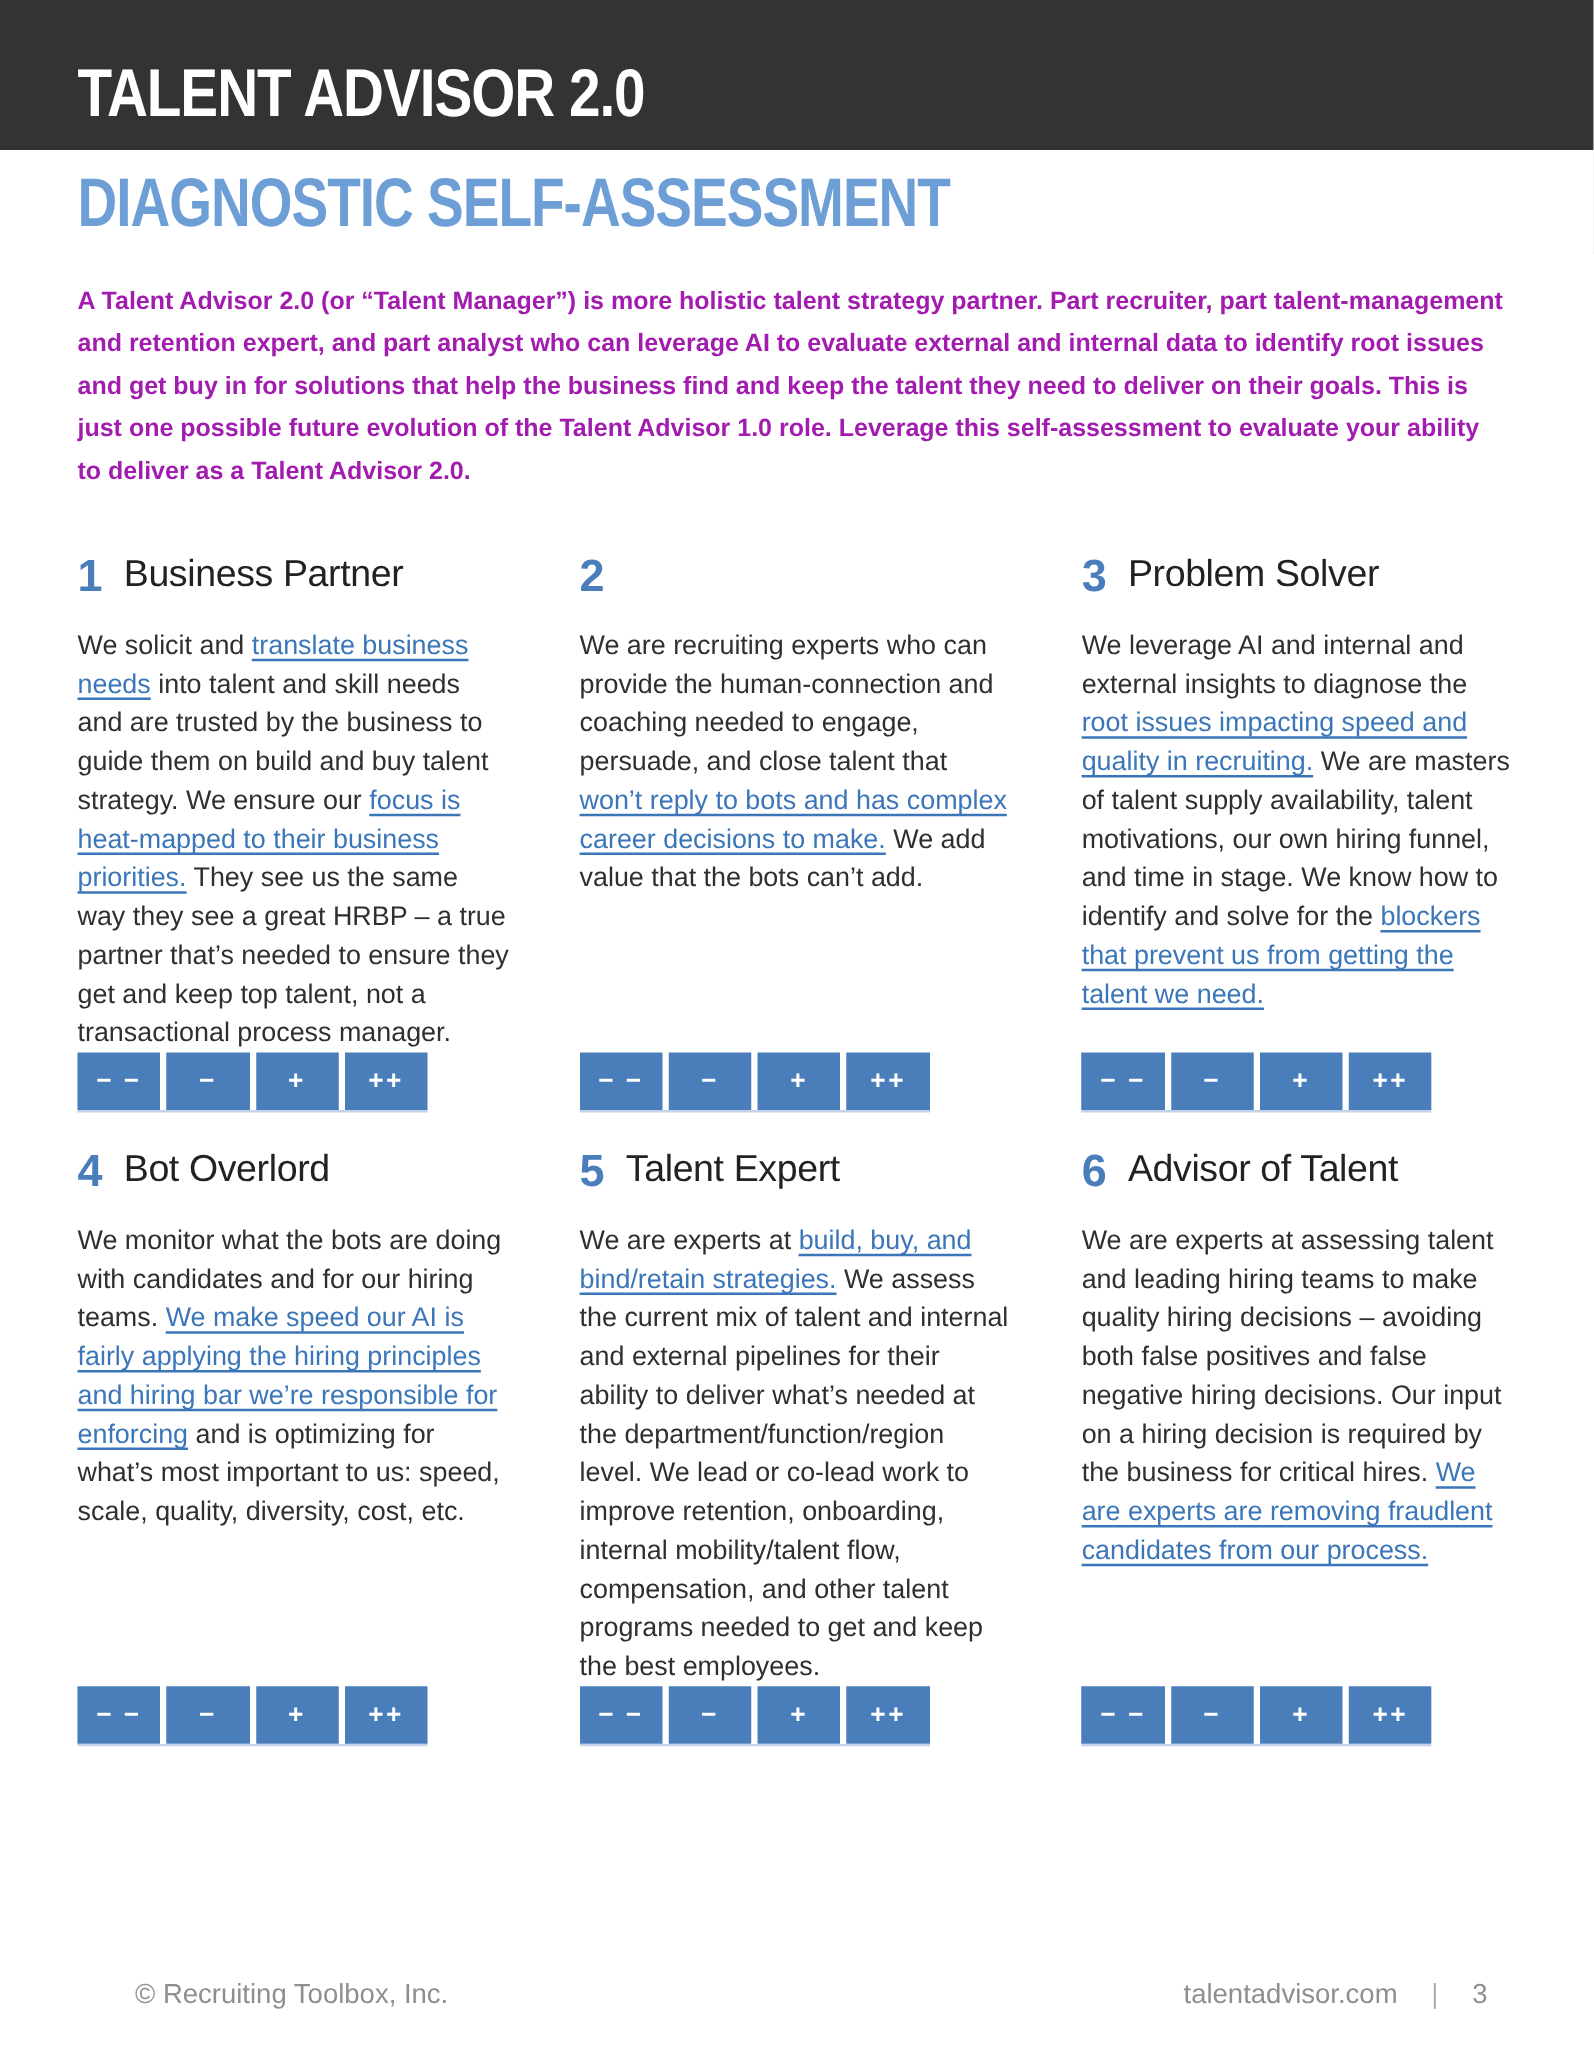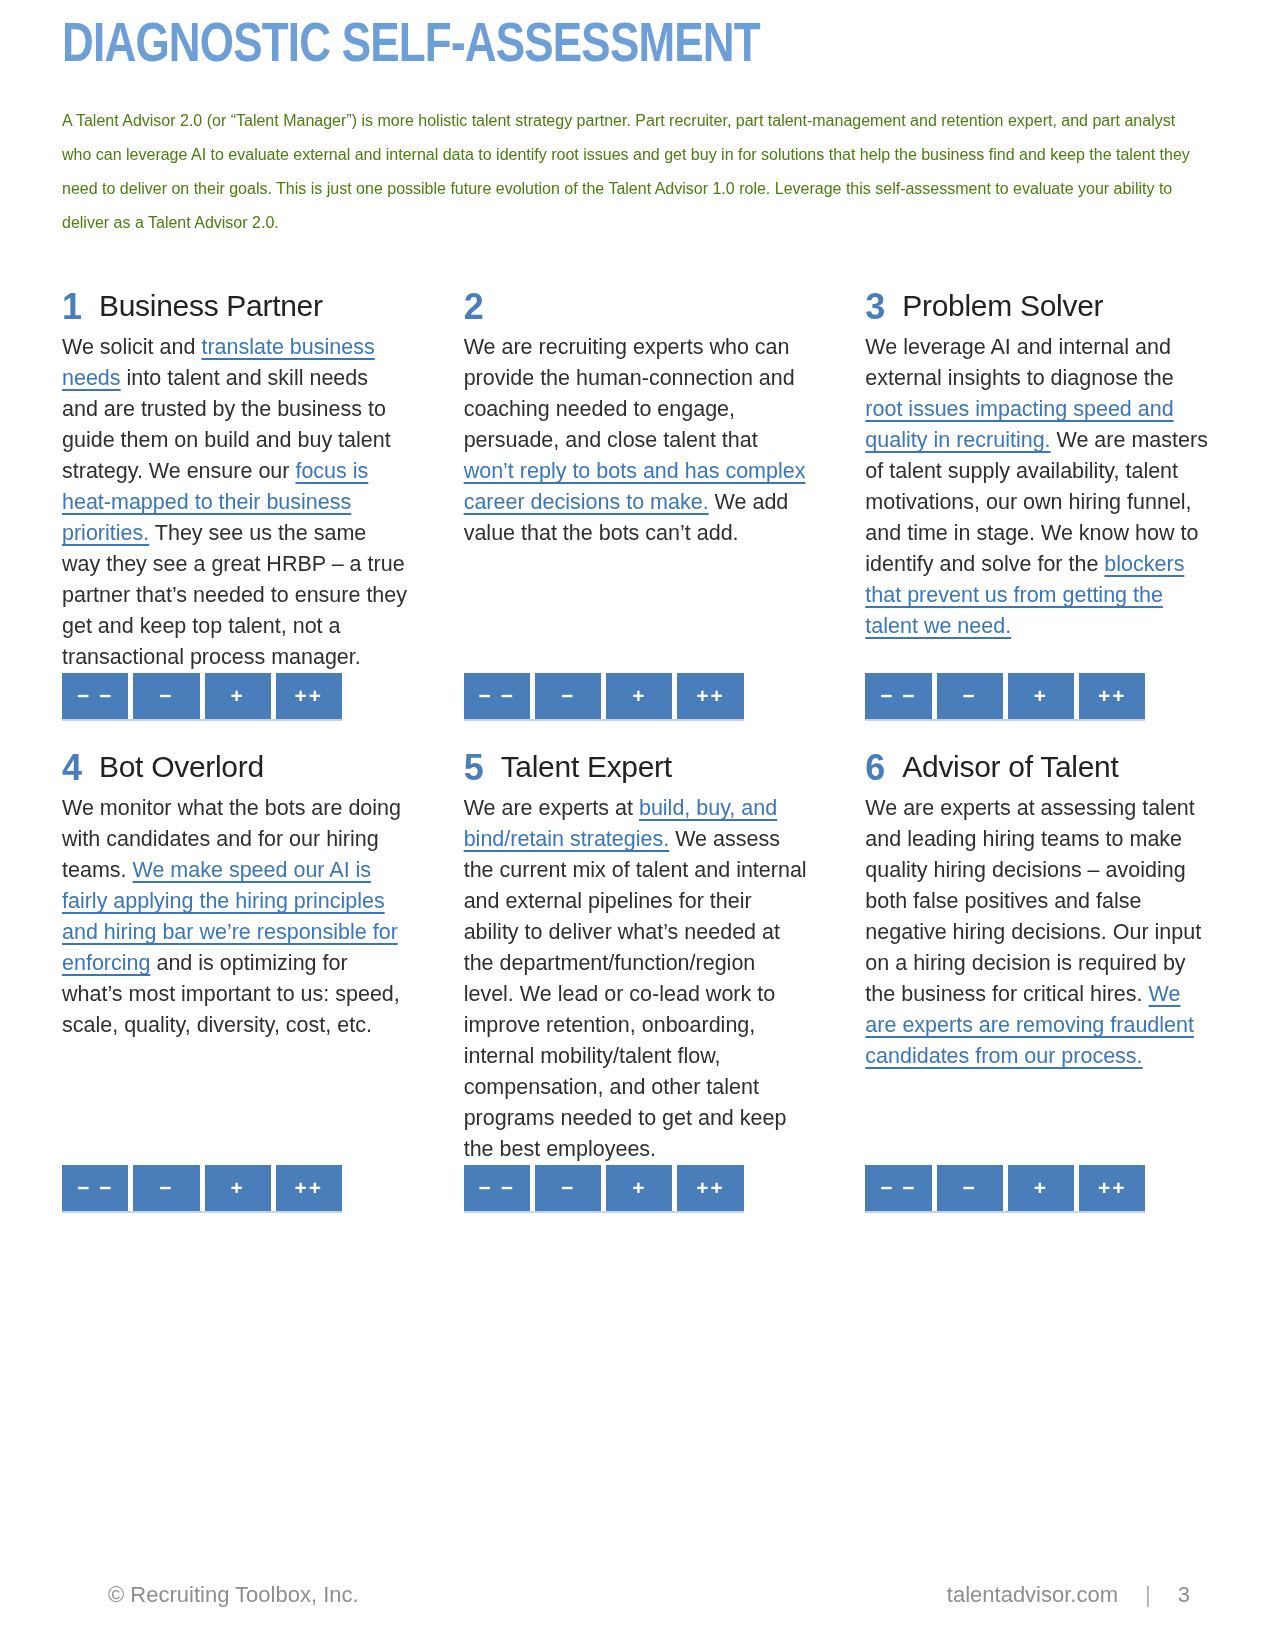--- a/index.html
+++ b/index.html
@@ -35,23 +35,24 @@
     font-size:55px;
     font-weight:bold;
     letter-spacing:-1px;
     transform:scaleX(.80);
     transform-origin:left top;
     white-space:nowrap;
   }
   
   .intro{
     margin:30px 70px 0 62px;
-    font-size:16px;
+    font-size:20px;
     line-height:34px;
-    color:#4d7c0f;
+    color:#a21caf;
+    font-weight:bold;
   }
   
   .grid{
     display:grid;
     grid-template-columns:1fr 1fr 1fr;
     grid-template-rows:minmax(415px,auto) minmax(460px,auto);
     column-gap:52px;
     row-gap:30px;
     margin:48px 60px 0 62px;
   }
@@ -65,21 +66,21 @@
     min-width:24px;
   }
   .sec-title{
     font-size:30px;
     line-height:36px;
     color:#222222;
     font-weight:500;
     letter-spacing:-.3px;
   }
   .sec-body{
-    margin-top:6px;
+    margin-top:21px;
     font-size:21.5px;
     line-height:31px;
     color:#2f2f2f;
     padding-right:2px;
   }
   .link{
     color:#3b76b8;
     text-decoration:underline;
     text-decoration-thickness:2px;
     text-underline-offset:4px;
@@ -117,20 +118,23 @@
     color:#8e8e8e;
   }
   .footer-right{display:flex;gap:27px;align-items:baseline;}
   .footer-divider{color:#b0b0b0;}
 </style>
 </head>
 <body>
 
 <div class="page">
 
+  <div class="band">
+    <h1 class="band-title">TALENT ADVISOR 2.0</h1>
+  </div>
 
   <div class="subtitle">DIAGNOSTIC SELF-ASSESSMENT</div>
 
   <p class="intro">A Talent Advisor 2.0 (or “Talent Manager”) is more holistic talent strategy partner. Part recruiter, part talent-management and retention expert, and part analyst who can leverage AI to evaluate external and internal data to identify root issues and get buy in for solutions that help the business find and keep the talent they need to deliver on their goals. This is just one possible future evolution of the Talent Advisor 1.0 role. Leverage this self-assessment to evaluate your ability to deliver as a Talent Advisor 2.0.</p>
 
   <div class="grid">
 
     <div class="section">
       <div class="sec-head">
         <span class="sec-num">1</span>

